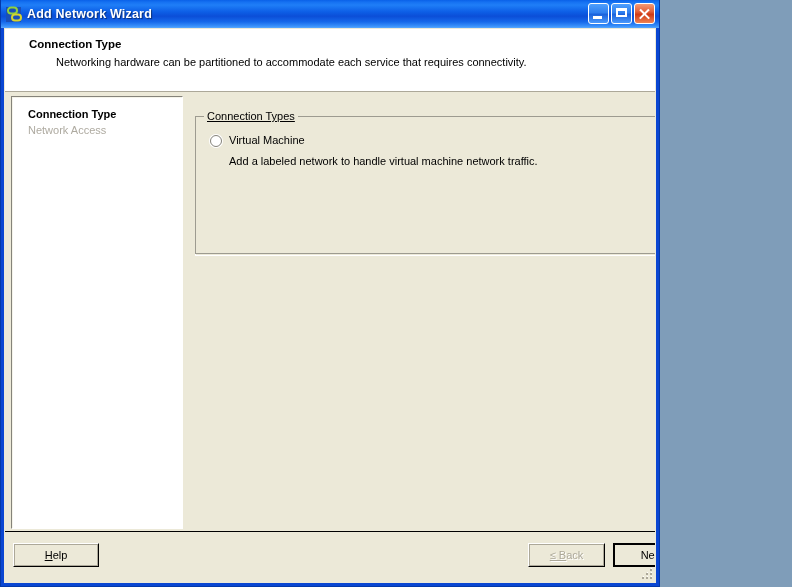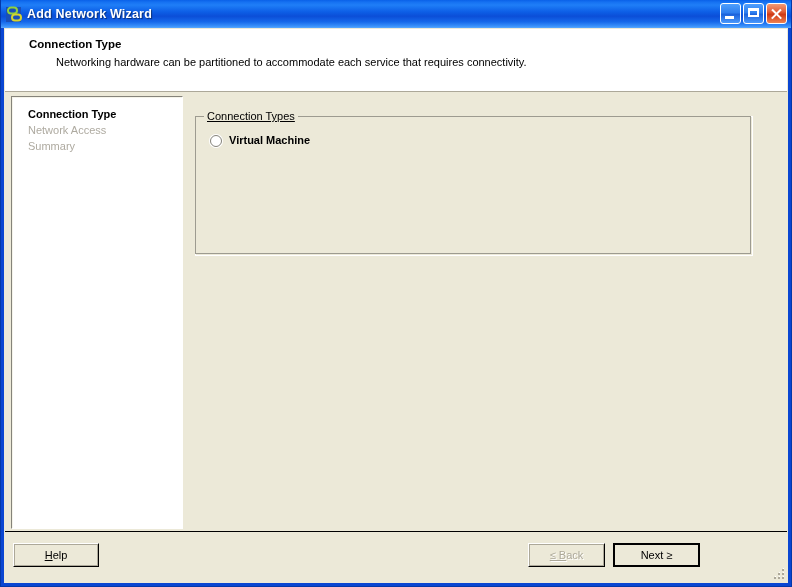--- a/index.html
+++ b/index.html
@@ -12,21 +12,21 @@
     height: 587px;
     overflow: hidden;
     font-family: "Liberation Sans", sans-serif;
     font-size: 11px;
   }
 
   
   .window {
     position: absolute;
     left: 0; top: 0;
-    width: 792px;
+    width: 660px;
     height: 587px;
     box-sizing: border-box;
     background: #0a46d2;
     border: 1px solid #0438a8;
     border-top: none;
     display: flex;
     flex-direction: column;
   }
 
   
@@ -229,21 +229,21 @@
   .radio.checked::after {
     content: "";
     position: absolute;
     left: 3px; top: 3px;
     width: 4px; height: 4px;
     border-radius: 50%;
     background: #000000;
   }
   .radio-label {
     font-size: 11px;
-    font-weight: bold;
+    font-weight: normal;
     color: #000000;
     line-height: 13px;
   }
   .radio-desc {
     font-size: 11px;
     color: #000000;
     margin: 7px 0 0 21px;
     line-height: 15px;
     max-width: 520px;
   }
@@ -327,34 +327,34 @@
     <div class="header">
       <div class="header-title">Connection Type</div>
       <div class="header-sub">Networking hardware can be partitioned to accommodate each service that requires connectivity.</div>
     </div>
 
     <div class="body">
 
       <div class="nav-panel">
         <div class="nav-item active">Connection Type</div>
         <div class="nav-item">Network Access</div>
-        <div class="nav-item">Summary</div>
       </div>
 
       <div class="content">
         <div class="groupbox">
           <div class="groupbox-inner"></div>
           <div class="groupbox-label">Connection Types</div>
 
           <div class="gb-content">
 
             <div class="radio-row">
               <span class="radio"></span>
               <span class="radio-label">Virtual Machine</span>
             </div>
+            <div class="radio-desc">Add a labeled network to handle virtual machine network traffic.</div>
 
             <div class="gap"></div>
 
           </div>
         </div>
       </div>
     </div>
 
     <div class="footer">
       <div class="btn btn-help">

